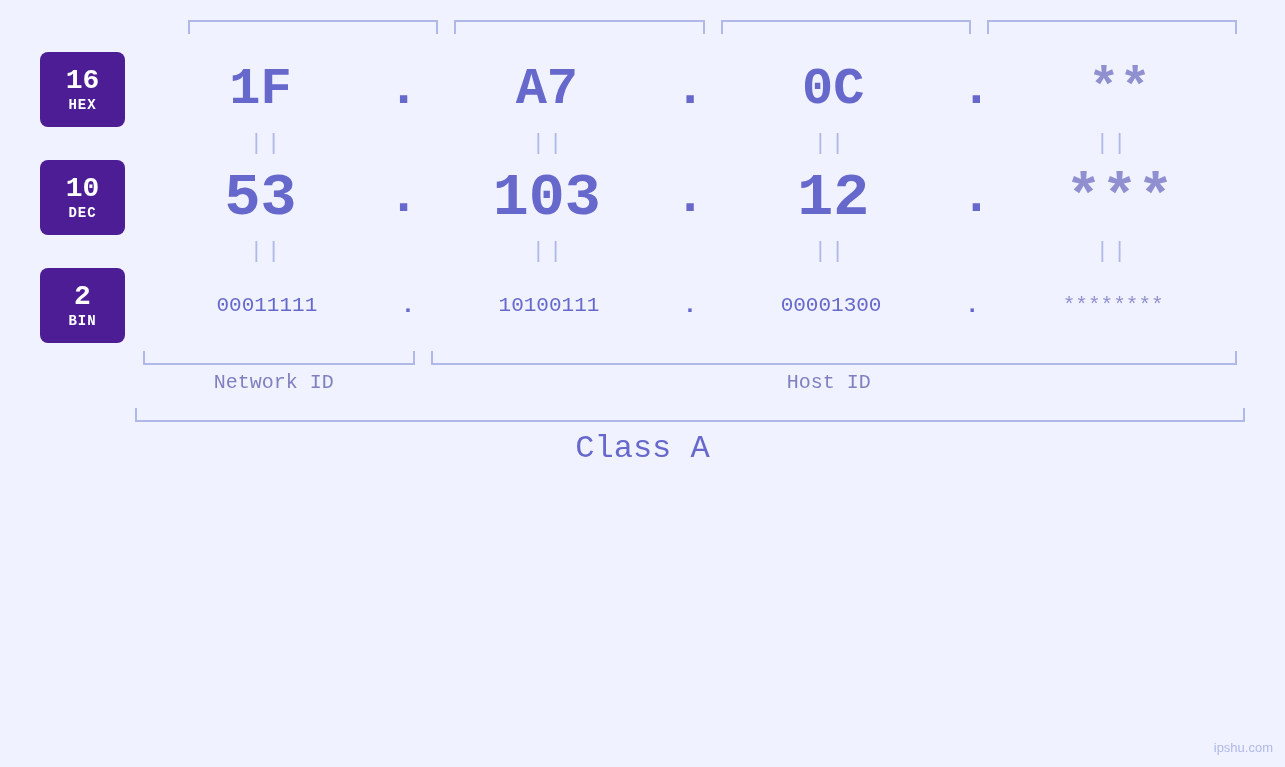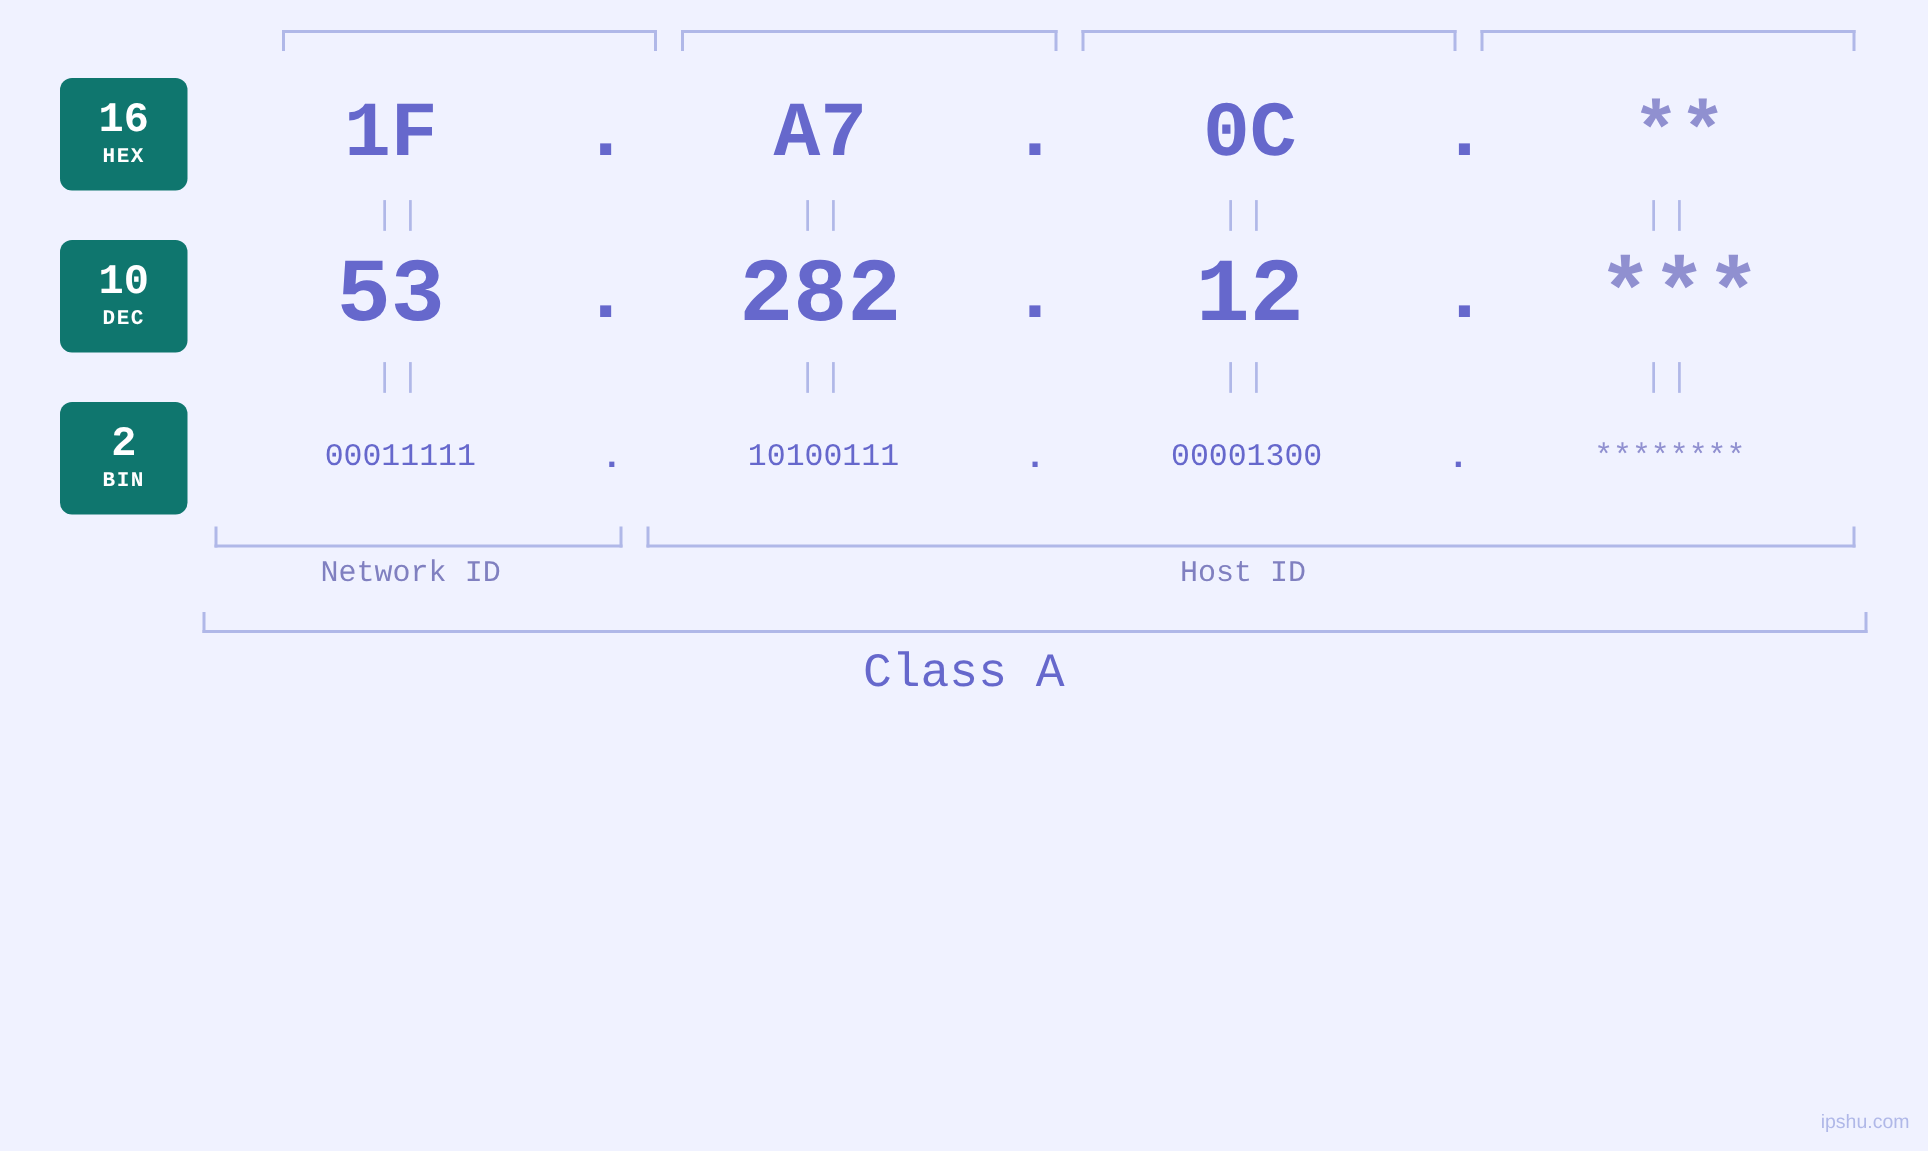--- a/index.html
+++ b/index.html
@@ -62,21 +62,21 @@
     .row-block {
       display: flex;
       align-items: center;
       width: 100%;
       margin-bottom: 0;
     }
 
     .badge {
       width: 85px;
       height: 75px;
-      background: #0f766e;
+      background: #4c1d95;
       border-radius: 8px;
       display: flex;
       flex-direction: column;
       align-items: center;
       justify-content: center;
       color: white;
       flex-shrink: 0;
       margin-right: 10px;
     }
 
@@ -262,21 +262,21 @@
     <div class="badge">
       <span class="badge-num">10</span>
       <span class="badge-label">DEC</span>
     </div>
     <div class="values-row">
       <div class="byte-cell">
         <span class="byte-value large" style="font-size:60px;font-weight:800;">53</span>
       </div>
       <span class="dot">.</span>
       <div class="byte-cell">
-        <span class="byte-value large" style="font-size:60px;font-weight:800;">282</span>
+        <span class="byte-value large" style="font-size:60px;font-weight:800;">103</span>
       </div>
       <span class="dot">.</span>
       <div class="byte-cell">
         <span class="byte-value large" style="font-size:60px;font-weight:800;">12</span>
       </div>
       <span class="dot">.</span>
       <div class="byte-cell">
         <span class="byte-value large masked" style="font-size:60px;font-weight:800;">***</span>
       </div>
     </div>

